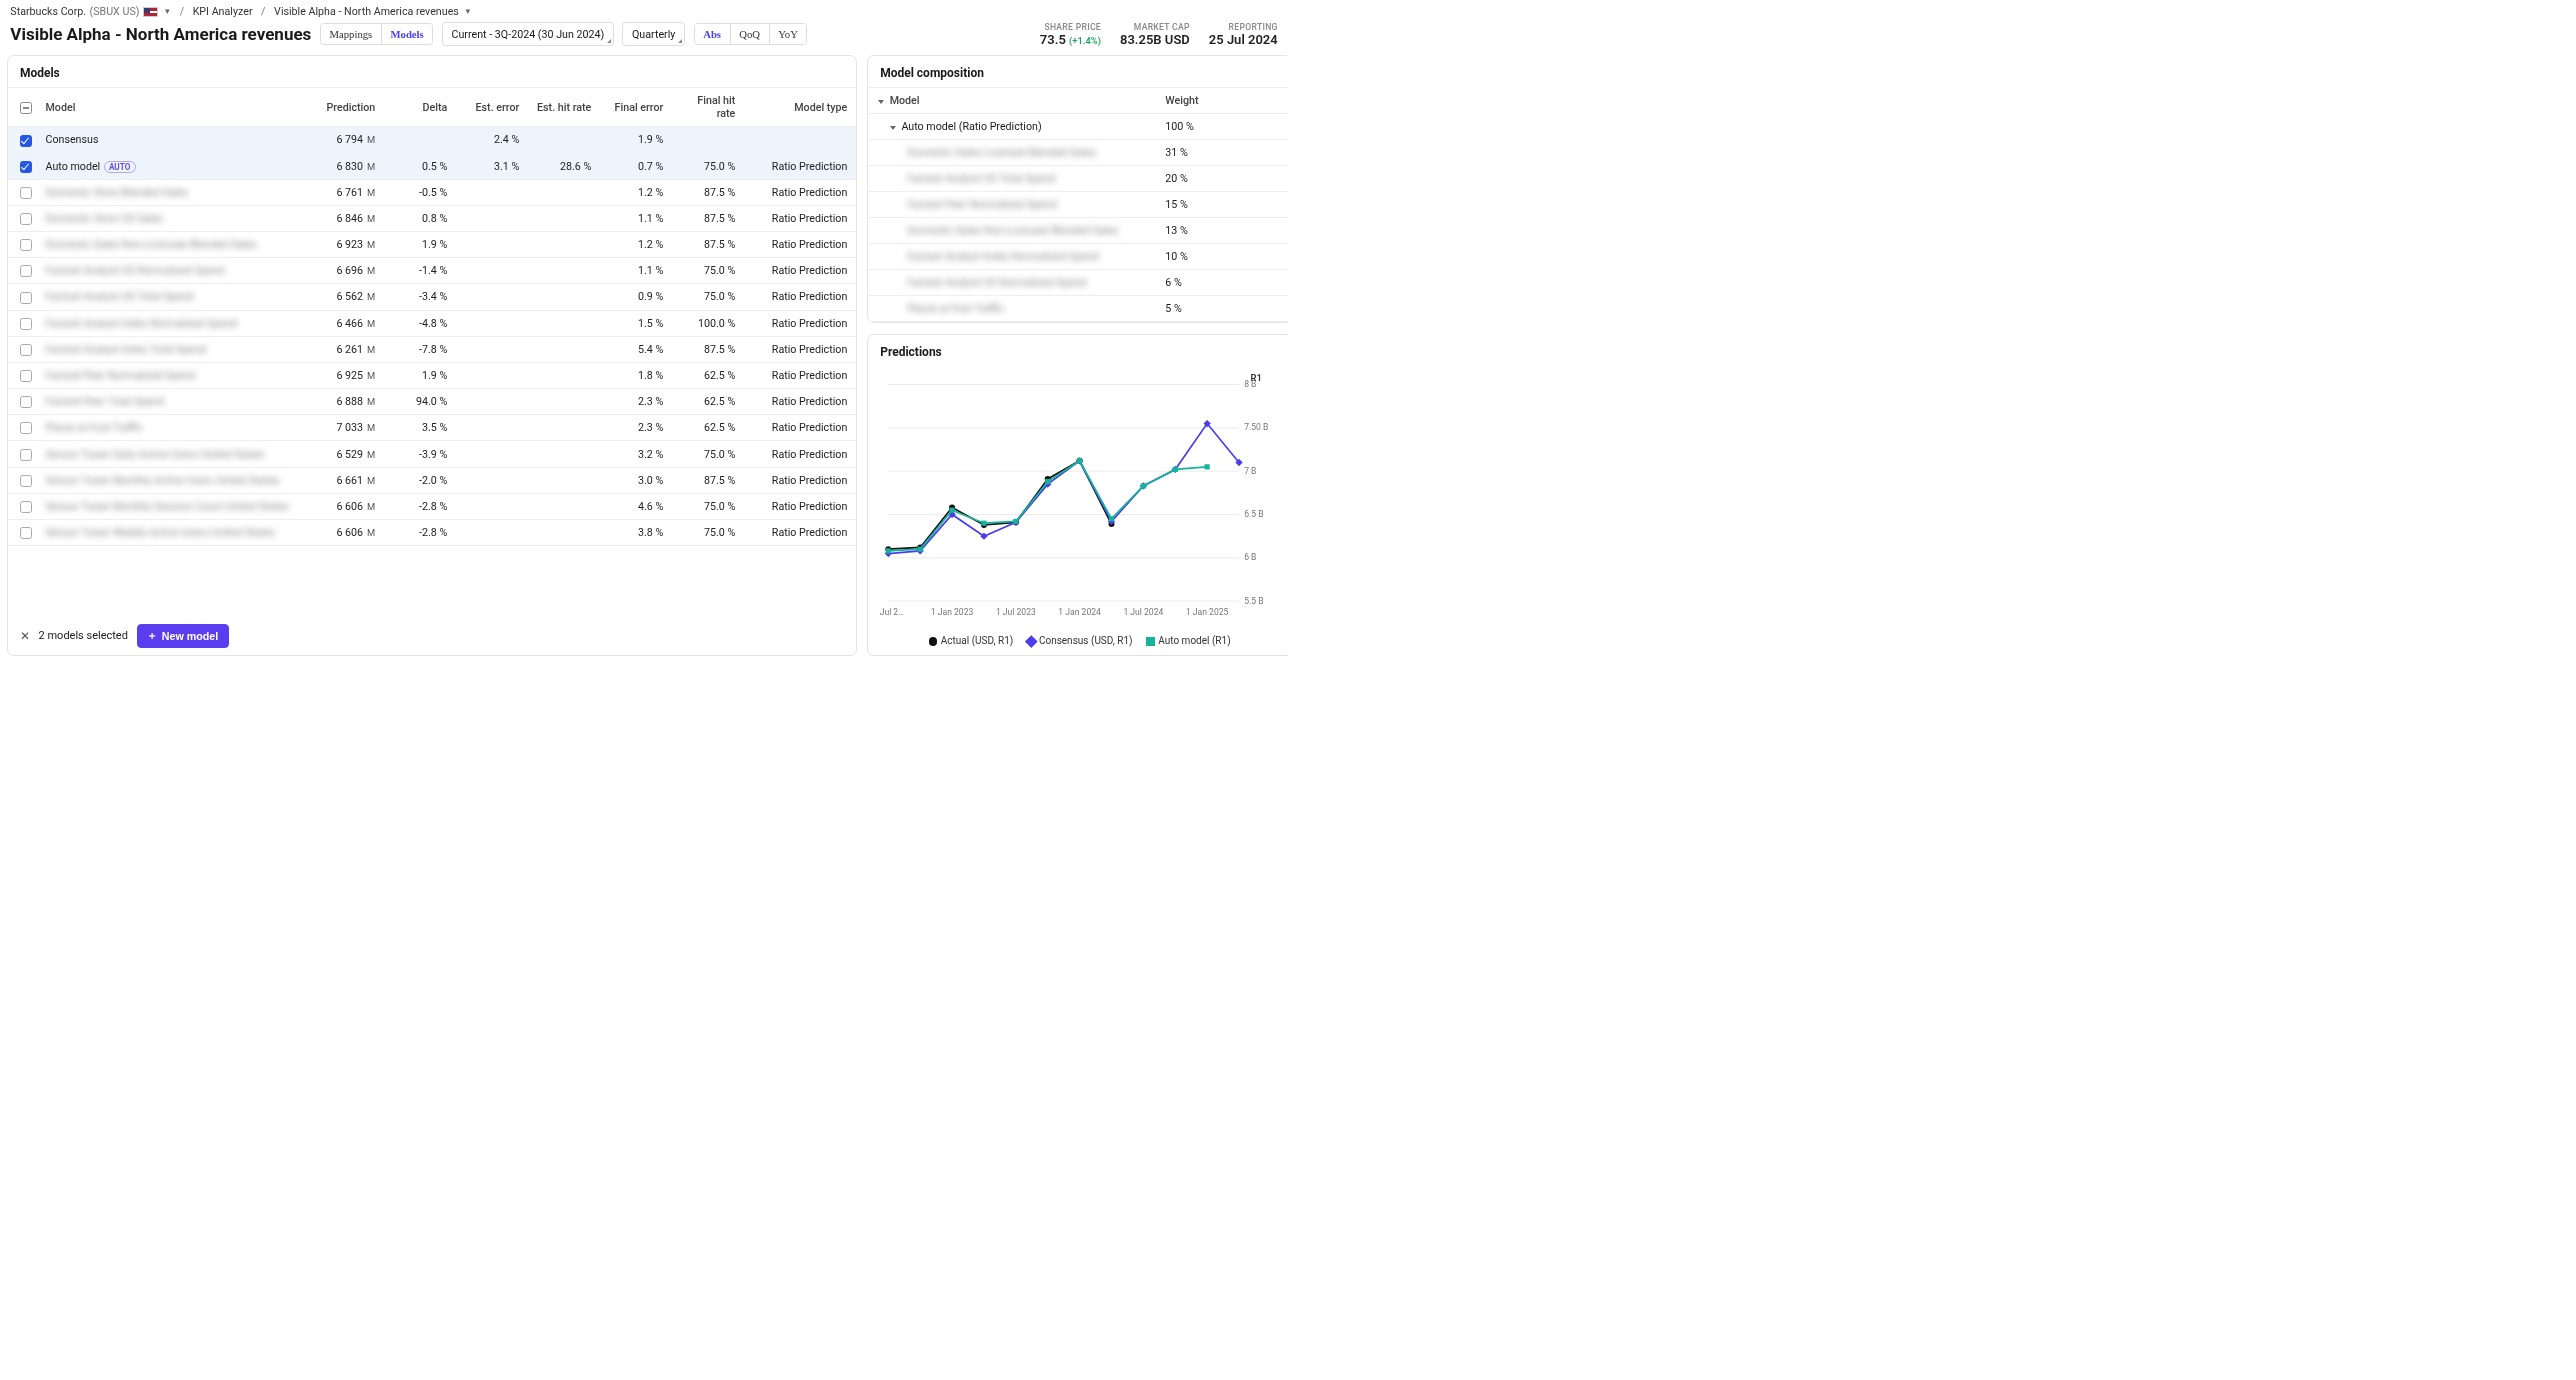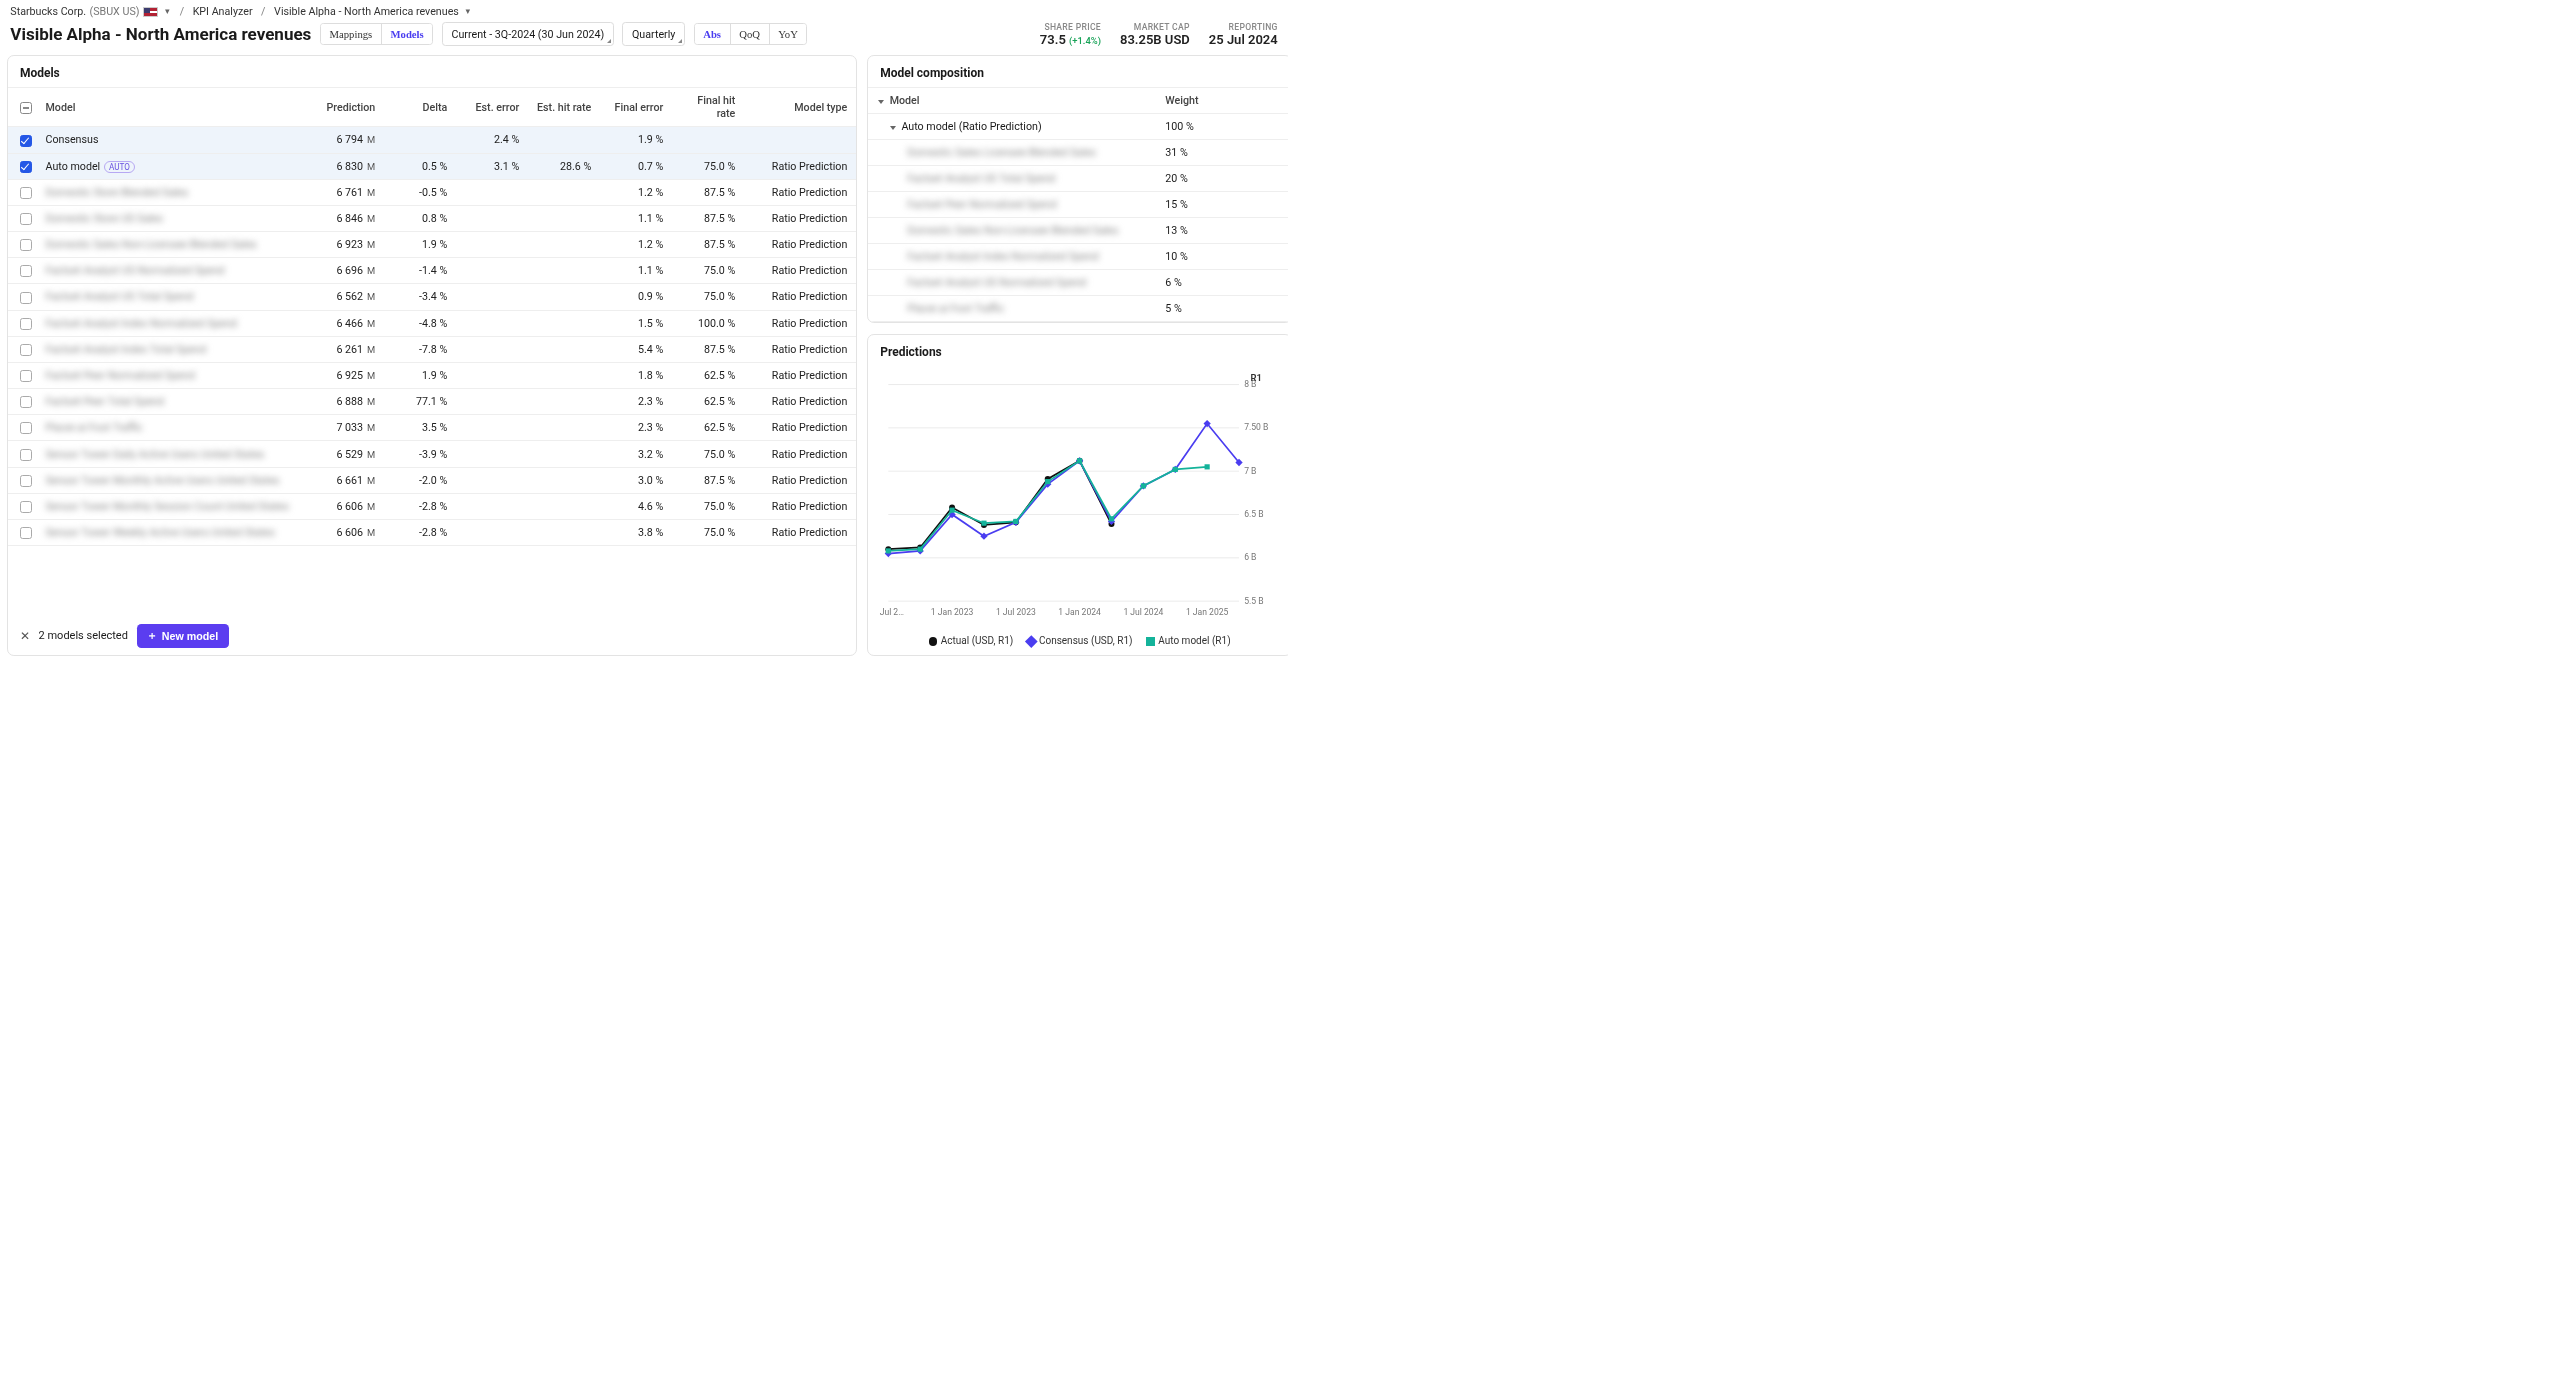--- a/index.html
+++ b/index.html
@@ -66,21 +66,21 @@
   table.grid th:nth-child(2), table.grid td:nth-child(2) { text-align: left; width: 275px;}
   table.grid td { text-align: right; color:#222;}
   table.grid td:nth-child(2) { text-align:left; }
   tr.sel td { background: #eef4fb; }
   .chk { width: 12px; height: 12px; border: 1.3px solid #aaa; border-radius: 2.6px; display:inline-block; vertical-align:middle; cursor:pointer;}
   .chk.on { background:#2457e6; border-color:#2457e6; position:relative;}
   .chk.on::after { content:""; position:absolute; left:2.6px; top:0px; width:3.4px; height:6.9px; border:solid #fff; border-width:0 1.7px 1.7px 0; transform:rotate(40deg);}
   .chk.indet { border-color:#888; position:relative;}
   .chk.indet::after { content:""; position:absolute; left:1.7px; right:1.7px; top:4.3px; height:1.7px; background:#888;}
   .blur { filter: blur(3.4px); color:#888;}
-  .autotag { display:inline-block; font-size:8.2px; font-weight:400; color:#6a52e0; border:0.9px solid #b7a8f3; border-radius:6.9px; padding:0px 4.3px; margin-left:3.4px; vertical-align:middle;}
+  .autotag { display:inline-block; font-size:8.2px; font-weight:700; color:#6a52e0; border:0.9px solid #b7a8f3; border-radius:6.9px; padding:0px 4.3px; margin-left:3.4px; vertical-align:middle;}
   .unit { font-size: 9.4px; color:#555; margin-left:1.7px;}
 
   .rightcol { display:flex; flex-direction:column; gap:10.3px; }
 
   table.comp { width:100%; border-collapse:collapse; }
   table.comp th, table.comp td { border-bottom:0.9px solid #eee; padding:6px 10.3px; font-size:10.7px; }
   table.comp th { text-align:left; font-weight:500; color:#444; border-top:0.9px solid #eee;}
   table.comp th:last-child, table.comp td:last-child { text-align:right; width:77px;}
   .tree-caret { display:inline-block; width:0; height:0; border-left:3.4px solid transparent; border-right:3.4px solid transparent; border-top:4.3px solid #666; margin-right:5.2px; vertical-align:middle;}
   .indent1 { padding-left: 22px !important; }
@@ -284,21 +284,21 @@
             <td></td>
             <td></td>
             <td>1.8 %</td>
             <td>62.5 %</td>
             <td>Ratio Prediction</td>
           </tr>
           <tr>
             <td><span class="chk"></span></td>
             <td><span class="blur">Factset Peer Total Spend</span></td>
             <td>6 888<span class="unit"> M</span></td>
-            <td>77.1 %</td>
+            <td>94.0 %</td>
             <td></td>
             <td></td>
             <td>2.3 %</td>
             <td>62.5 %</td>
             <td>Ratio Prediction</td>
           </tr>
           <tr>
             <td><span class="chk"></span></td>
             <td><span class="blur">Placer.ai Foot Traffic</span></td>
             <td>7 033<span class="unit"> M</span></td>

